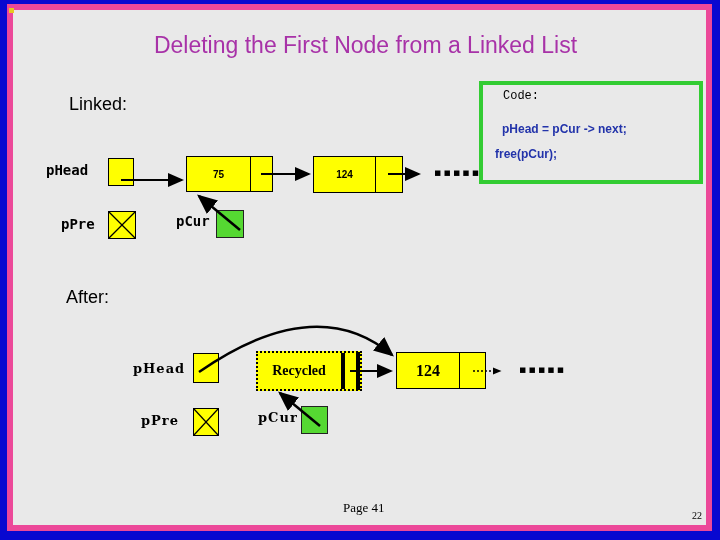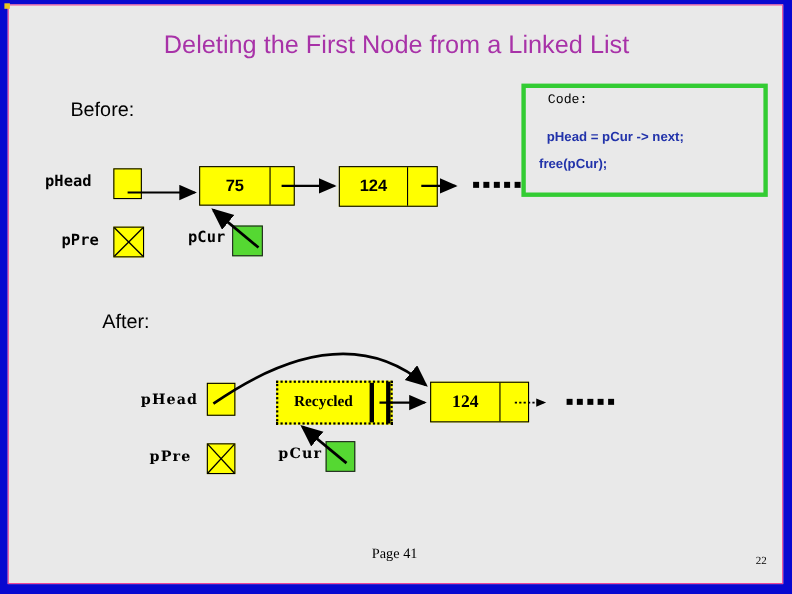--- a/index.html
+++ b/index.html
@@ -4,27 +4,27 @@
 <style>
   :root{
     --frame-blue:#0808d0; --background:#e9e9e9; --title-purple:#a832a8;
     --node-yellow:#ffff00; --pointer-green:#55d832; --code-border:#33cc33;
     --code-text:#2233aa; --ink:#000000;
   }
   html,body{margin:0;padding:0;}
   body{width:720px;height:540px;overflow:hidden;font-family:"Liberation Sans",sans-serif;}
   #frame{position:relative;width:720px;height:540px;background:var(--frame-blue);}
   #slide{position:absolute;left:7px;top:4px;width:705px;height:527px;background:var(--background);
-         border:1px solid #ec4899;box-sizing:border-box;}
+         border:6px solid #ec4899;box-sizing:border-box;}
   .abs{position:absolute;}
   #corner-dot{left:-4px;top:-2px;width:5px;height:5px;background:#e8c820;}
   #title{left:0;top:22px;width:705px;text-align:center;font-size:23px;color:var(--title-purple);}
   .section-label{font-size:18px;color:var(--ink);}
   #before-label{left:56px;top:84px;}
-  #after-label{left:53px;top:277px;margin-left:32px;}
+  #after-label{left:53px;top:277px;}
 
   
   #code-panel{left:466px;top:71px;width:224px;height:103px;border:4px solid var(--code-border);
               box-sizing:border-box;background:var(--background);}
   #code-label{left:20px;top:4px;font-size:12px;color:var(--ink);font-family:Liberation Mono, monospace;}
   .code-line{font-size:12px;font-weight:bold;color:var(--code-text);}
   #code-line-0{left:19px;top:37px;}
   #code-line-1{left:12px;top:62px;}
 
   
@@ -32,21 +32,21 @@
   .ptr-label-a{font-family:"DejaVu Serif",serif;font-weight:bold;font-size:13px;letter-spacing:1px;color:var(--ink);}
 
   
   .ybox{background:var(--node-yellow);border:1px solid var(--ink);box-sizing:border-box;}
   .gbox{background:var(--pointer-green);border:1px solid #222;box-sizing:border-box;}
 
   
   .node{background:var(--node-yellow);border:1px solid var(--ink);box-sizing:border-box;}
   .node .divider{position:absolute;top:0;bottom:0;border-left:1px solid var(--ink);}
   .node-value{position:absolute;top:0;display:flex;align-items:center;justify-content:center;}
-  .val-b{font-family:"Liberation Sans",sans-serif;font-weight:bold;font-size:15px;color:var(--ink);}
+  .val-b{font-family:"Liberation Sans",sans-serif;font-weight:bold;font-size:10px;color:var(--ink);}
   .val-a{font-family:"Liberation Serif",serif;font-weight:bold;color:var(--ink);text-align:right;}
 
   #node-75{left:173px;top:146px;width:87px;height:36px;}
   #node-75 .divider{left:63px;}
   #node-75 .node-value{left:0;width:63px;height:34px;}
   #node-124b{left:300px;top:146px;width:90px;height:37px;}
   #node-124b .divider{left:61px;}
   #node-124b .node-value{left:0;width:61px;height:35px;}
 
   #phead-box-b{left:95px;top:148px;width:26px;height:28px;}
@@ -81,21 +81,21 @@
 </style>
 </head>
 <body>
 
 <div id="frame">
   <div id="slide">
     <div class="abs" id="corner-dot"></div>
 
     <div class="abs" id="title">Deleting the First Node from a Linked List</div>
 
-    <div class="abs section-label" id="before-label">Before:</div>
+    <div class="abs section-label" id="before-label">Linked:</div>
 
     <div class="abs" id="code-panel">
       <div class="abs" id="code-label">Code:</div>
       <div class="abs code-line" id="code-line-0">pHead = pCur -&gt; next;</div>
       <div class="abs code-line" id="code-line-1">free(pCur);</div>
     </div>
 
     <div class="abs ptr-label-b" id="phead-label-b">pHead</div>
     <div class="abs ybox" id="phead-box-b"></div>
 

